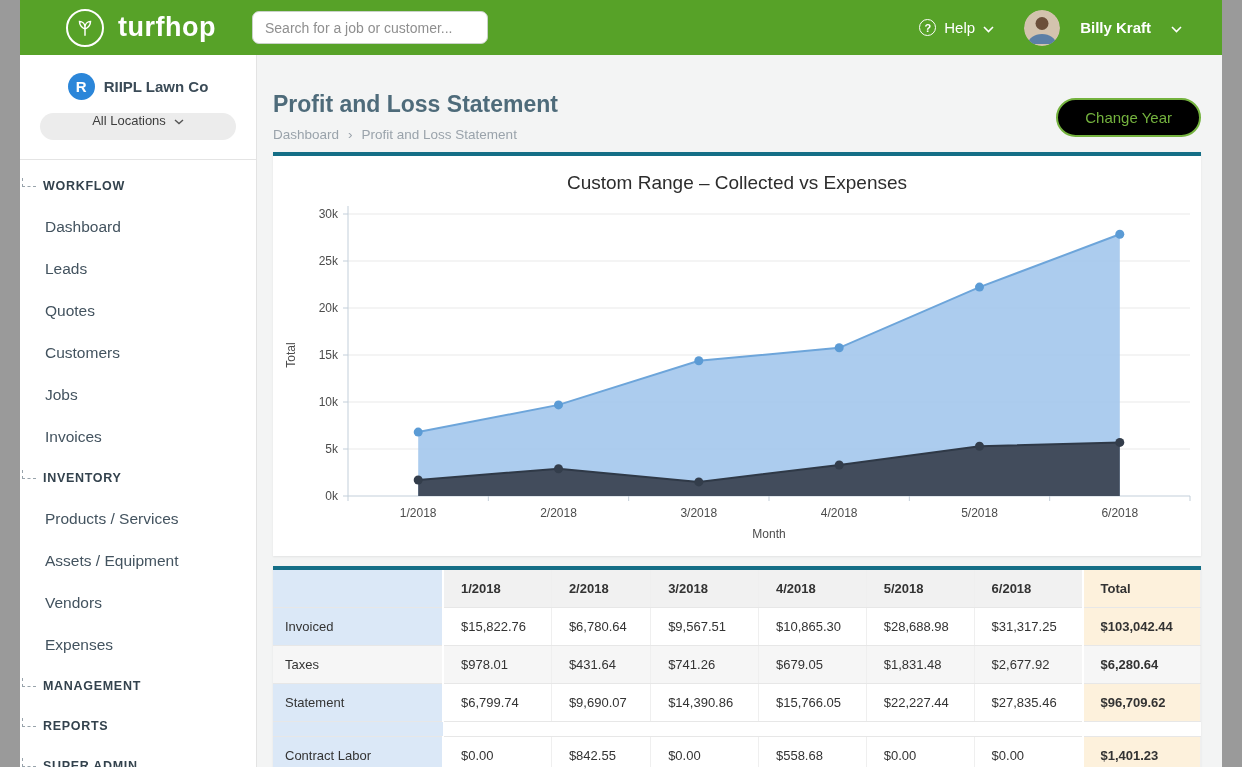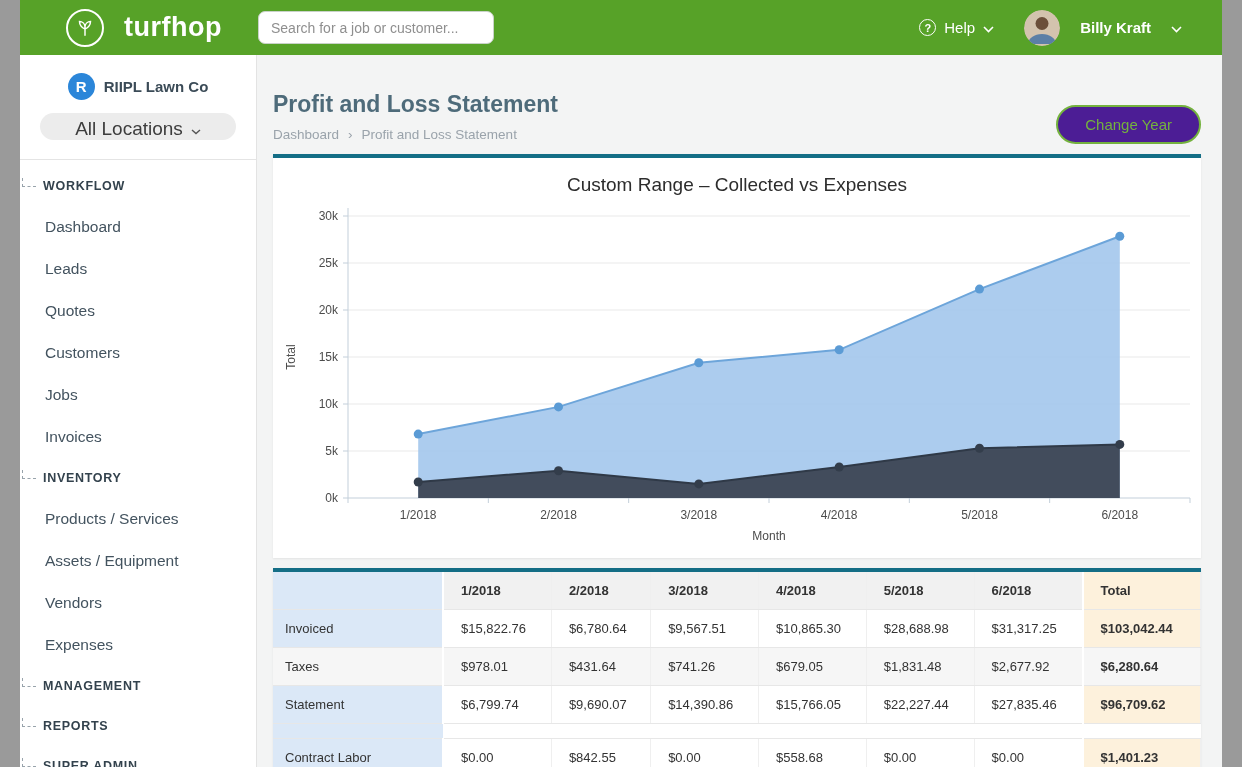--- a/index.html
+++ b/index.html
@@ -6,21 +6,21 @@
   html,body { margin:0; padding:0; }
   body {
     width:1242px; height:767px; overflow:hidden;
     background:#9a9a9a;
     font-family:"Liberation Sans", sans-serif;
   }
   .frame { width:1202px; height:767px; margin:0 auto; background:#fff; display:flex; flex-direction:column; }
 
   
   .topbar { flex:0 0 55px; background:#57a228; display:flex; align-items:center; padding:0 40px 0 46px; color:#fff; }
-  .logo { display:flex; align-items:center; gap:20px; cursor:pointer; }
+  .logo { display:flex; align-items:center; gap:14px; cursor:pointer; }
   .logo-circle { width:38px; height:38px; border:2px solid #fff; border-radius:50%; display:flex; align-items:center; justify-content:center; }
   .logo-word { font-size:27px; font-weight:bold; letter-spacing:.5px; }
   .searchbox { margin-left:36px; }
   .searchbox input { width:236px; height:33px; border:1px solid #c9d2c9; border-radius:7px; padding:0 12px; font-size:14px; color:#333; outline:none; font-family:"Liberation Sans",sans-serif; }
   .searchbox input::placeholder { color:#8f8f8f; }
   .top-right { margin-left:auto; display:flex; align-items:center; gap:30px; }
   .help { display:flex; align-items:center; gap:8px; font-size:15px; cursor:pointer; }
   .qmark { width:17px; height:17px; border:1.5px solid #fff; border-radius:50%; font-size:11px; font-weight:bold; display:flex; align-items:center; justify-content:center; }
   .user { display:flex; align-items:center; gap:20px; font-size:15px; font-weight:bold; cursor:pointer; }
   .avatar { width:36px; height:36px; border-radius:50%; overflow:hidden; flex:0 0 36px; }
@@ -28,33 +28,33 @@
 
   
   .shell { flex:1; display:flex; min-height:0; }
 
   
   .sidebar { flex:0 0 237px; background:#fff; border-right:1px solid #e3e3e3; overflow:hidden; }
   .company { height:105px; border-bottom:1px solid #e4e4e4; padding-top:18px; }
   .company-row { display:flex; align-items:center; justify-content:center; gap:9px; }
   .r-badge { width:27px; height:27px; border-radius:50%; background:#2b86d9; color:#fff; font-weight:bold; font-size:15px; display:flex; align-items:center; justify-content:center; }
   .company-name { font-size:15px; font-weight:bold; color:#3b4b57; }
-  .loc-pill { margin:13px auto 0; width:196px; height:27px; background:#ececec; border-radius:14px; display:flex; align-items:flex-end; justify-content:center; gap:8px; font-size:19px; color:#3d3d3d; cursor:pointer; }
+  .loc-pill { margin:13px auto 0; width:196px; height:27px; background:#ececec; border-radius:14px; display:flex; align-items:flex-start; justify-content:center; gap:8px; font-size:13px; color:#3d3d3d; cursor:pointer; }
   .nav { padding-top:6px; }
   .nav-header { display:flex; align-items:center; height:40px; padding-left:2px; font-size:12.5px; font-weight:bold; letter-spacing:.7px; color:#33424d; cursor:pointer; }
   .branch { width:14px; height:9px; border-left:1px dashed #98a3ab; border-bottom:1px dashed #98a3ab; margin:-7px 7px 0 0; }
   .nav-item { height:42px; display:flex; align-items:center; padding-left:25px; font-size:15.5px; color:#43535f; cursor:pointer; }
 
   
   .main { flex:1; background:#f3f4f4; padding:16px 21px 0 16px; overflow:hidden; min-width:0; }
   .page-head { display:flex; justify-content:space-between; align-items:flex-start; padding-top:20px; }
   .page-title { font-size:23px; font-weight:bold; color:#4e6b7a; }
   .crumbs { margin-top:9px; font-size:13.5px; color:#9aa3ab; display:flex; gap:9px; align-items:center; }
   .crumb-link { cursor:pointer; }
-  .btn-change-year { margin-top:14px; height:39px; padding:0 27px; border:2px solid #74b23e; border-radius:20px; background:#4c1d95; color:#74b23e; font-size:15px; cursor:pointer; font-family:"Liberation Sans",sans-serif; }
+  .btn-change-year { margin-top:7px; height:39px; padding:0 27px; border:2px solid #74b23e; border-radius:20px; background:#000000; color:#74b23e; font-size:15px; cursor:pointer; font-family:"Liberation Sans",sans-serif; }
 
   .card { background:#fff; border-top:4px solid #146e86; box-shadow:0 1px 2px rgba(0,0,0,.07); }
   .chart-card { margin-top:10px; padding:12px 0 4px; }
   .chart-title { text-align:center; font-size:19px; color:#2d2d2d; margin:4px 0 2px; }
   .tk { font-family:"Liberation Sans",sans-serif; font-size:12px; fill:#4c4c4c; }
 
   
   .table-card { margin-top:10px; }
   table { width:100%; border-collapse:collapse; font-size:13px; color:#333; }
   th, td { padding:11px 8px 11px 17px; text-align:left; border-bottom:1px solid #e7e7e7; border-right:1px solid #efefef; }

